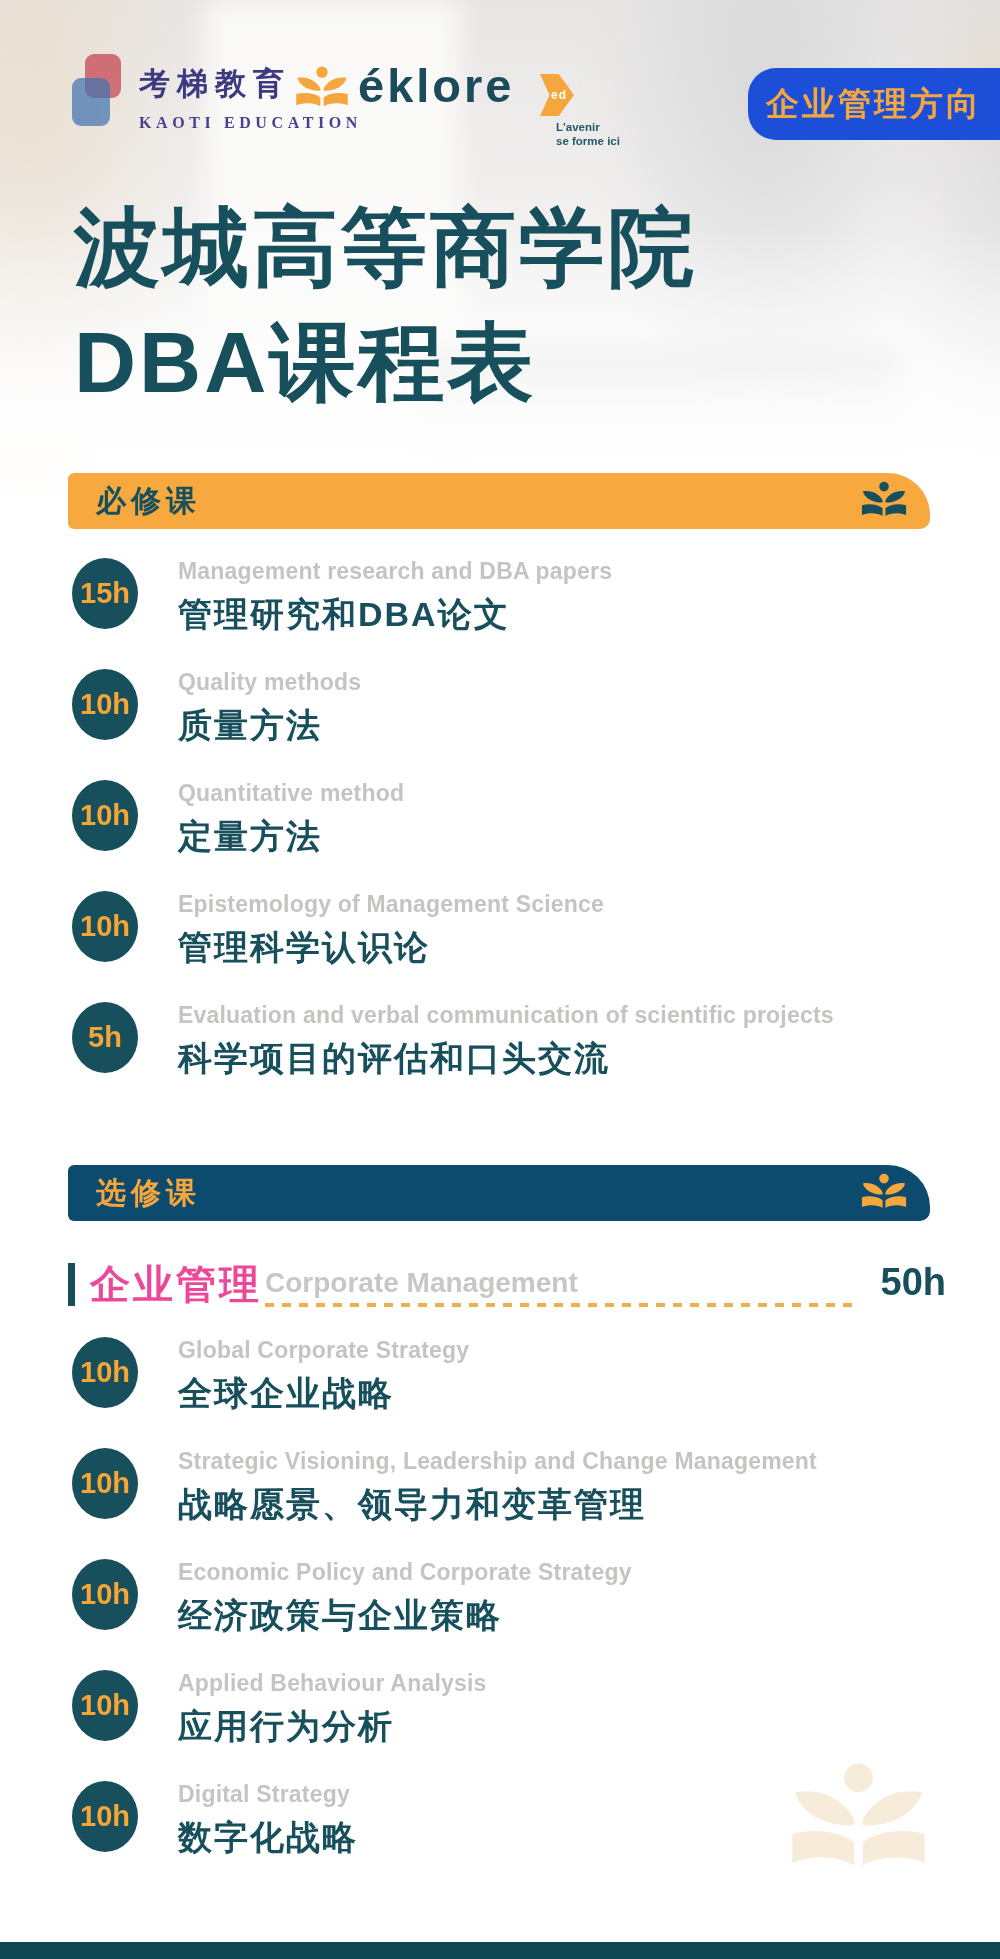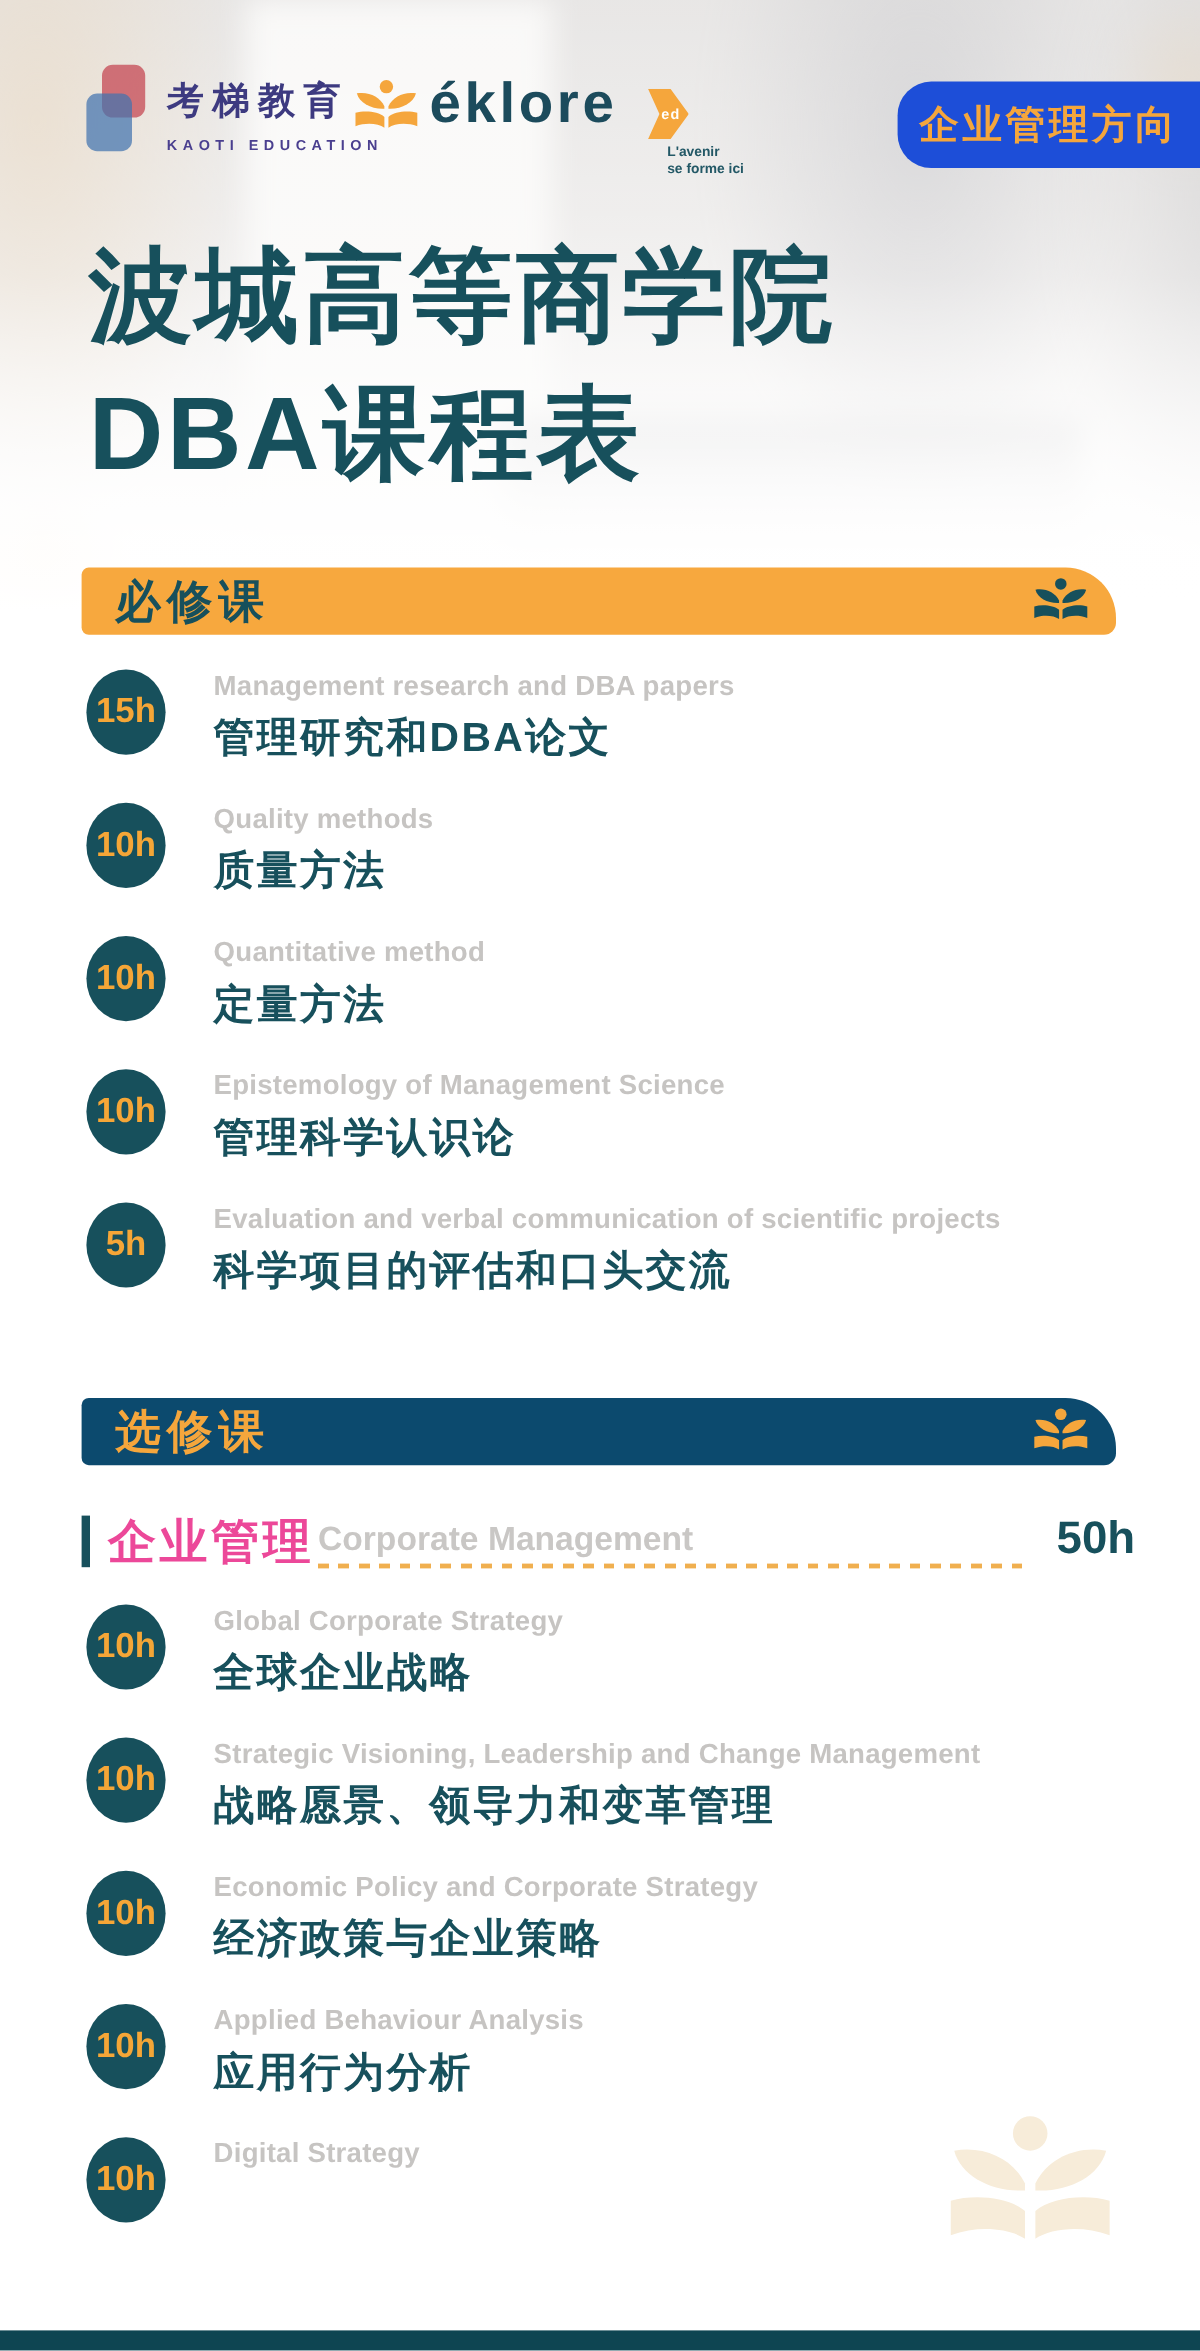--- a/index.html
+++ b/index.html
@@ -31,21 +31,21 @@
                background:linear-gradient(180deg, rgba(255,255,255,.52) 0%, rgba(255,255,255,.58) 45%, rgba(255,255,255,.95) 88%, #ffffff 100%); }
 
   
   .kaoti { position:absolute; left:72px; top:54px; display:flex; gap:17px; }
   .kaoti-icon { position:relative; width:50px; height:72px; }
   .kaoti-icon .sq { position:absolute; border-radius:9px; }
   .kaoti-icon .sq.red  { left:13px; top:0;  width:36px; height:44px; background:rgba(200,85,95,.82); }
   .kaoti-icon .sq.blue { left:0;  top:24px; width:38px; height:48px; background:rgba(65,115,175,.72); }
   .kaoti-texts { padding-top:9px; }
   .kaoti-zh { font-size:31px; font-weight:800; color:#3D3A80; letter-spacing:7px; white-space:nowrap; }
-  .kaoti-en { font-size:12px; font-weight:700; color:#4A3F8F; letter-spacing:4.6px; margin-top:9px; white-space:nowrap; }
+  .kaoti-en { font-size:16px; font-weight:700; color:#4A3F8F; letter-spacing:4.6px; margin-top:9px; white-space:nowrap;font-family:Liberation Serif, serif; }
 
   .eklore { position:absolute; left:294px; top:62px; width:330px; height:80px; }
   .eklore-icon { position:absolute; left:0; top:4px; }
   .eklore-word { position:absolute; left:64px; top:-4px; font-size:47px; font-weight:800; color:#1C4B5C; letter-spacing:3px; }
   .eklore-ed { position:absolute; left:246px; top:12px; width:34px; height:42px; background:#F5A63C;
                clip-path:polygon(0% 0%, 55% 0%, 100% 50%, 55% 100%, 0% 100%, 28% 50%);
                display:flex; align-items:center; justify-content:center; }
   .eklore-ed span { font-size:12px; font-weight:700; color:#ffffff; letter-spacing:1px; margin-left:4px; }
   .eklore-tagline { position:absolute; left:248px; top:58px; font-size:11.5px; font-weight:700; color:#235866; line-height:14px; white-space:nowrap;margin-left:14px; }
 
@@ -57,21 +57,21 @@
   
   .title { position:absolute; left:74px; top:190px; font-size:86px; font-weight:800; color:#17505C;
            line-height:115px; letter-spacing:3px; }
 
   
   .section-bar { position:absolute; left:68px; width:862px; height:56px;
            border-radius:6px 42px 10px 6px; display:flex; align-items:center;
            justify-content:space-between; padding:0 22px 0 28px; }
   .bar-required { top:473px; background:#F7A83E; }
   .bar-elective { top:1165px; background:#0c4a6e; }
-  .bar-label { font-size:38px; font-weight:800; letter-spacing:5px; }
+  .bar-label { font-size:30px; font-weight:800; letter-spacing:5px; }
   .bar-required .bar-label { color:#17505C; }
   .bar-elective .bar-label { color:#F5A63C; }
 
   
   .course-list { position:absolute; left:68px; width:910px; }
   .list-required { top:558px; }
   .list-elective { top:1337px; }
   .course { height:111px; display:flex; align-items:flex-start; }
   .hbadge { flex:0 0 66px; width:66px; height:71px; margin-left:4px; border-radius:50%;
             background:#17505C; color:#F5A637; font-size:29px; font-weight:700;
@@ -246,20 +246,21 @@
       <div class="hbadge">10h</div>
       <div class="ctext">
         <div class="cen">Applied Behaviour Analysis</div>
         <div class="czh">应用行为分析</div>
       </div>
     </div>
     <div class="course">
       <div class="hbadge">10h</div>
       <div class="ctext">
         <div class="cen">Digital Strategy</div>
+        <div class="czh">数字化战略</div>
       </div>
     </div>
   </div>
 
   <svg class="watermark" width="145" height="118" viewBox="0 0 100 82">
     <g fill="#F7ECD9">
       <circle cx="50" cy="11" r="10"></circle>
       <path d="M47 40 C40 26 24 18 6 21 C10 36 28 45 47 44 Z"></path>
       <path d="M53 40 C60 26 76 18 94 21 C90 36 72 45 53 44 Z"></path>
       <path d="M47 56 C38 48 18 46 4 50 L4 70 C20 64 38 66 47 72 Z"></path>

